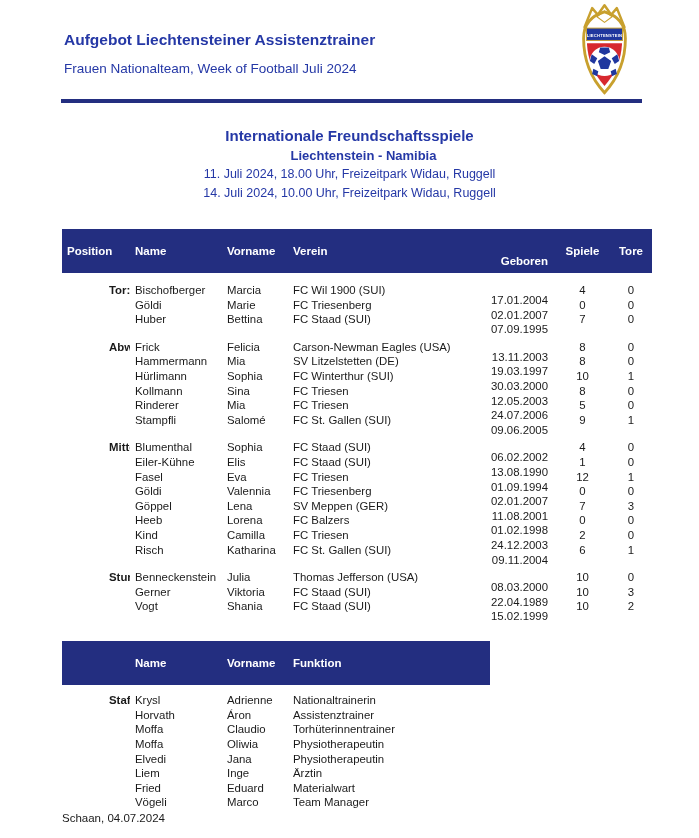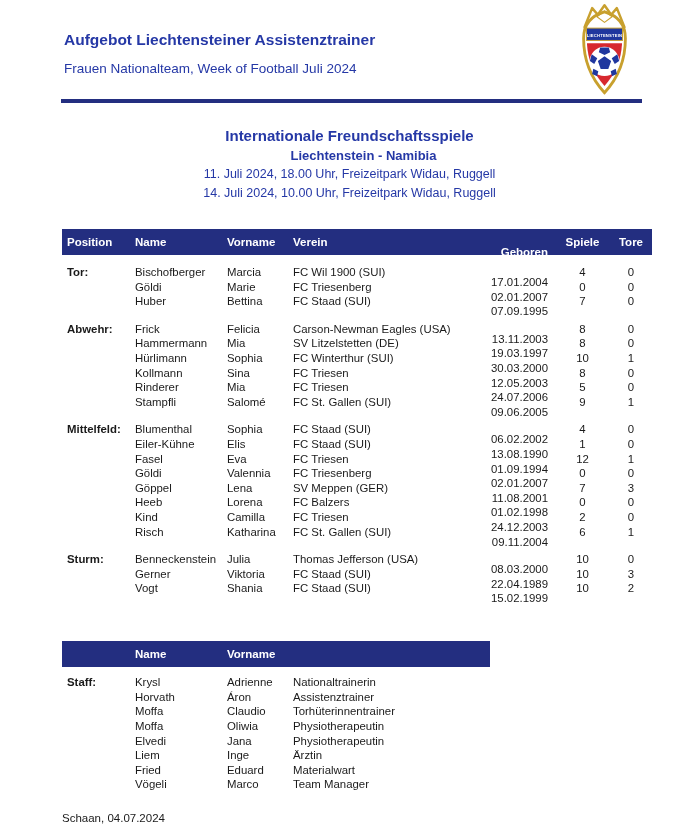--- a/index.html
+++ b/index.html
@@ -17,33 +17,33 @@
   .logo{position:absolute;left:576px;top:2px;width:57px;height:94px;}
   .rule{position:absolute;left:61px;top:99px;width:581px;height:4px;background:var(--rule);}
 
   .match-info{position:absolute;left:0;top:125px;width:699px;text-align:center;color:var(--navy);}
   .mi-title{font-size:15px;font-weight:700;line-height:21px;}
   .mi-fixture{font-size:13px;font-weight:700;line-height:19px;padding-left:28px;}
   .mi-date{font-size:12.5px;line-height:19px;}
 
   .ptable{position:absolute;left:62px;top:229px;width:590px;}
   .stable{position:absolute;left:62px;top:641px;width:590px;}
-  .thead{display:grid;align-items:center;height:26px;background:var(--bar);color:#fff;
+  .thead{display:grid;align-items:center;height:44px;background:var(--bar);color:#fff;
          font-size:11.5px;font-weight:700;}
   .phead,.prow{grid-template-columns:68px 92px 66px 190px 77px 55px 42px;}
   .shead{width:428px;}
   .shead,.srow{grid-template-columns:68px 92px 66px 202px;}
   .pbody{padding-top:7px;}
   .sbody{padding-top:8px;}
   .prow,.srow{display:grid;align-items:center;height:14.6px;font-size:11.4px;}
   .tc{white-space:nowrap;overflow:hidden;}
   .c0,.c1,.c2,.c3{padding-left:5px;text-align:left;}
   .c4{padding-right:7px;text-align:right;margin-top:20px;}
   .c5,.c6{text-align:center;}
-  .bold{font-weight:700;}
+  .bold{font-weight:700;margin-left:42px;}
   .spacer{height:13px;}
   .footer{position:absolute;left:62px;top:812px;font-size:11.5px;color:var(--ink);}
 </style>
 </head>
 <body>
 
 <div class="doc-title">Aufgebot Liechtensteiner Assistenztrainer</div>
 <div class="doc-subtitle">Frauen Nationalteam, Week of Football Juli 2024</div>
 
 <div class="logo">
@@ -268,20 +268,21 @@
         <div class="tc c6">2</div>
       </div>
     </div>
 </div>
 
 <div class="stable">
   <div class="thead shead">
     <div class="tc c0"></div>
     <div class="tc c1">Name</div>
     <div class="tc c2">Vorname</div>
+    <div class="tc c3">Funktion</div>
   </div>
   <div class="sbody">
       <div class="srow">
         <div class="tc c0 bold">Staff:</div>
         <div class="tc c1">Krysl</div>
         <div class="tc c2">Adrienne</div>
         <div class="tc c3">Nationaltrainerin</div>
       </div>
       <div class="srow">
         <div class="tc c0 bold"></div>

